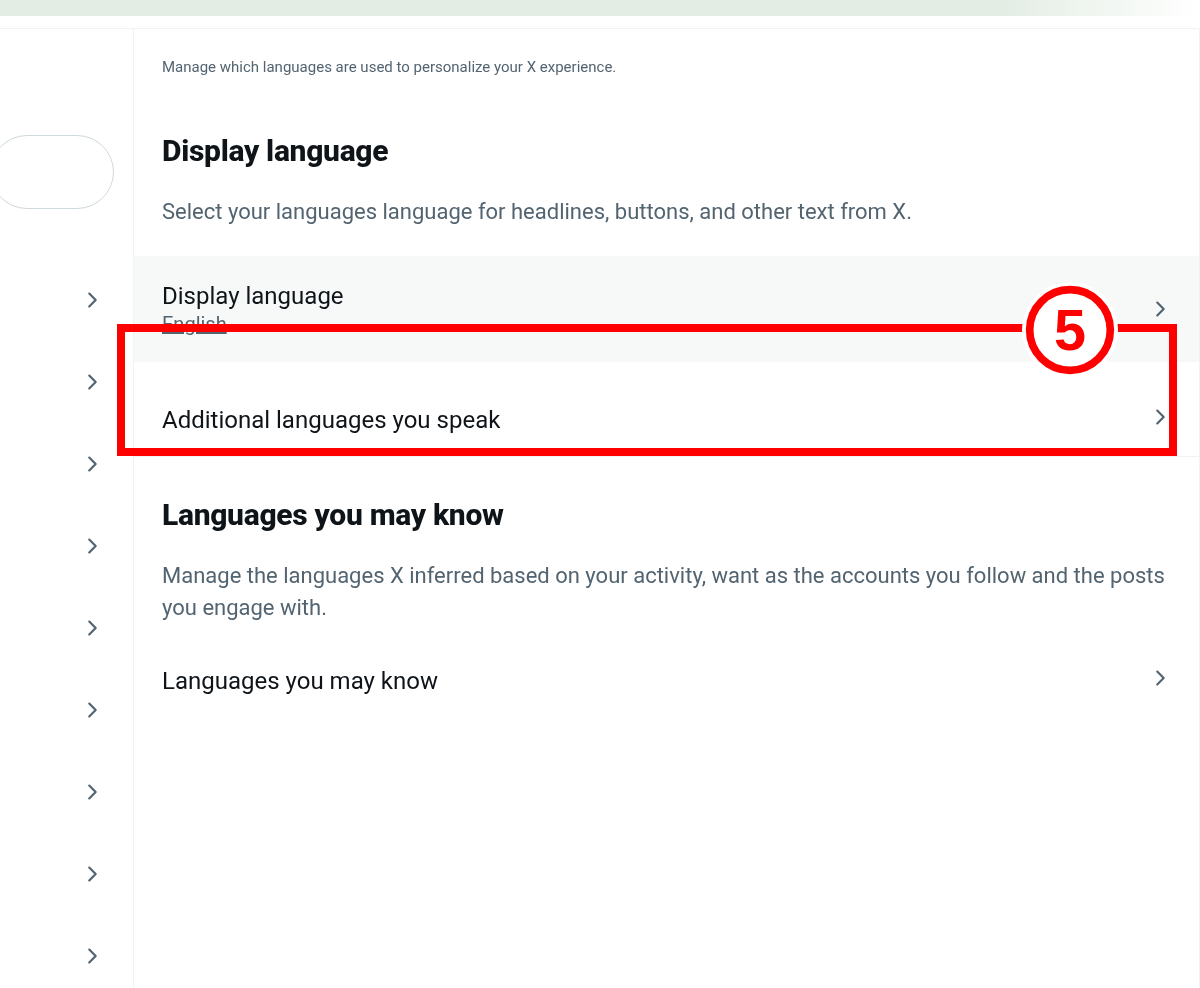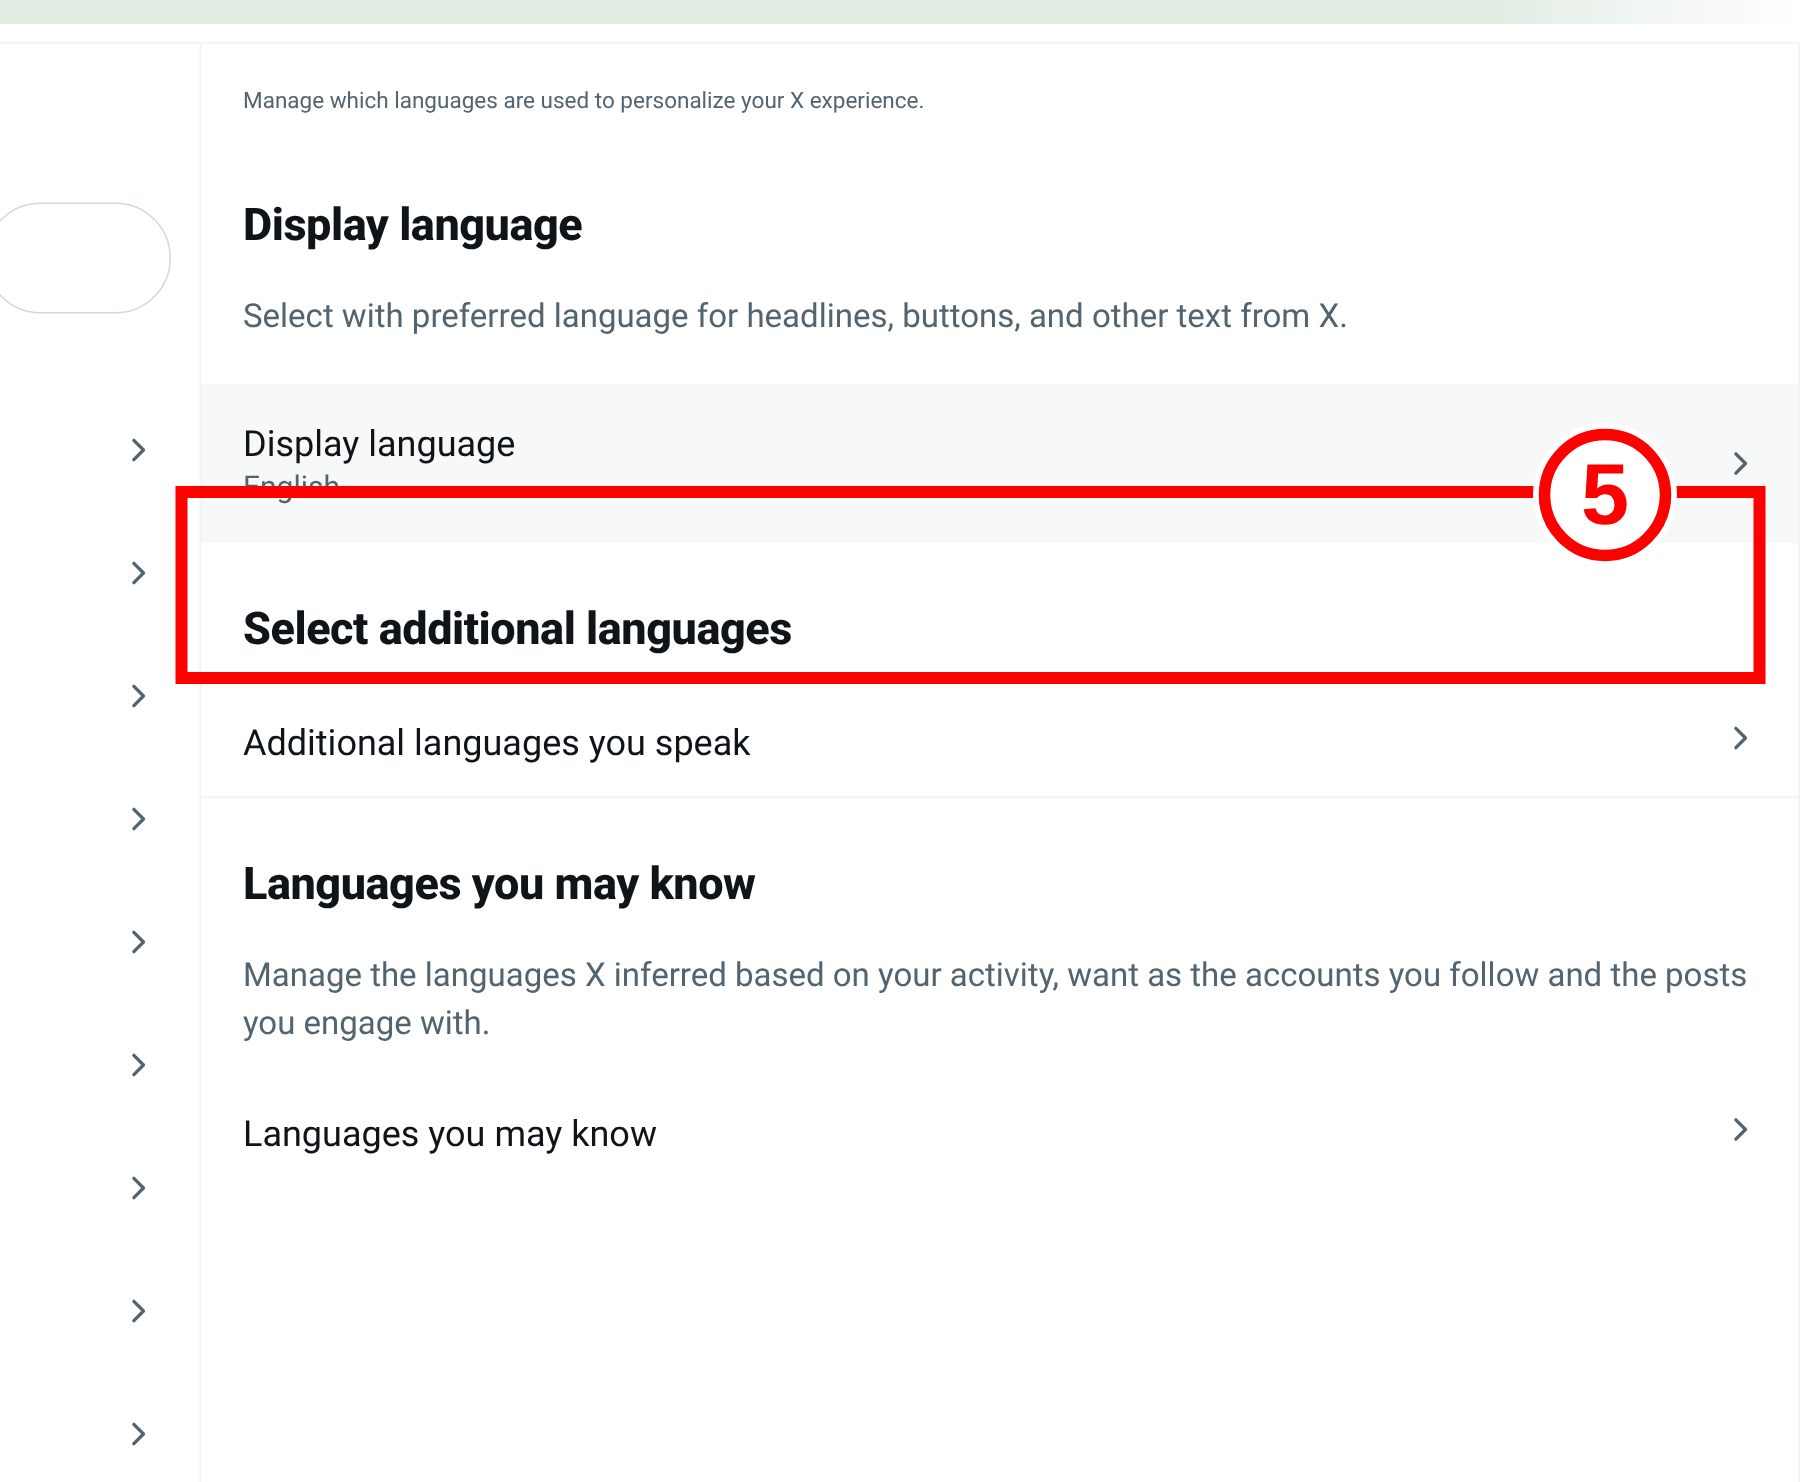--- a/index.html
+++ b/index.html
@@ -130,20 +130,21 @@
     }
     .item-title {
       font-size: 24px;
       color: #0f1419;
       font-weight: 400;
     }
     .item-sub {
       font-size: 20px;
       color: #536471;
       margin-top: 2px;
+      text-decoration: underline;
     }
     .item-row.firstgap { margin-top: 22px; }
     .item-texts { display: flex; flex-direction: column; }
     .highlight-box {
       position: absolute;
       border: 8px solid #ff0000;
       pointer-events: none;
     }
     .circ-wrap {
       position: absolute;
@@ -226,33 +227,32 @@
         </svg>
     </div>
   </div>
 
   <div class="main-col">
 
 
     <div class="subtext">Manage which languages are used to personalize your X experience.</div>
 
     <div class="section-title">Display language</div>
-    <div class="section-desc">Select with preferred language for headlines, buttons, and other text from X.</div>
+    <div class="section-desc">Select your languages language for headlines, buttons, and other text from X.</div>
 
     <div class="item-display-lang">
       <div class="item-texts">
         <span class="item-title">Display language</span>
         <span class="item-sub">English</span>
       </div>
       <svg class="chevron" viewBox="0 0 24 24">
           <polyline points="9 5 16 12 9 19"></polyline>
         </svg>
     </div>
 
-    <div class="section-title tight">Select additional languages</div>
 
     <div class="item-row firstgap">
       <span class="item-title">Additional languages you speak</span>
       <svg class="chevron" viewBox="0 0 24 24">
           <polyline points="9 5 16 12 9 19"></polyline>
         </svg>
     </div>
 
     <div class="divider"></div>
 

